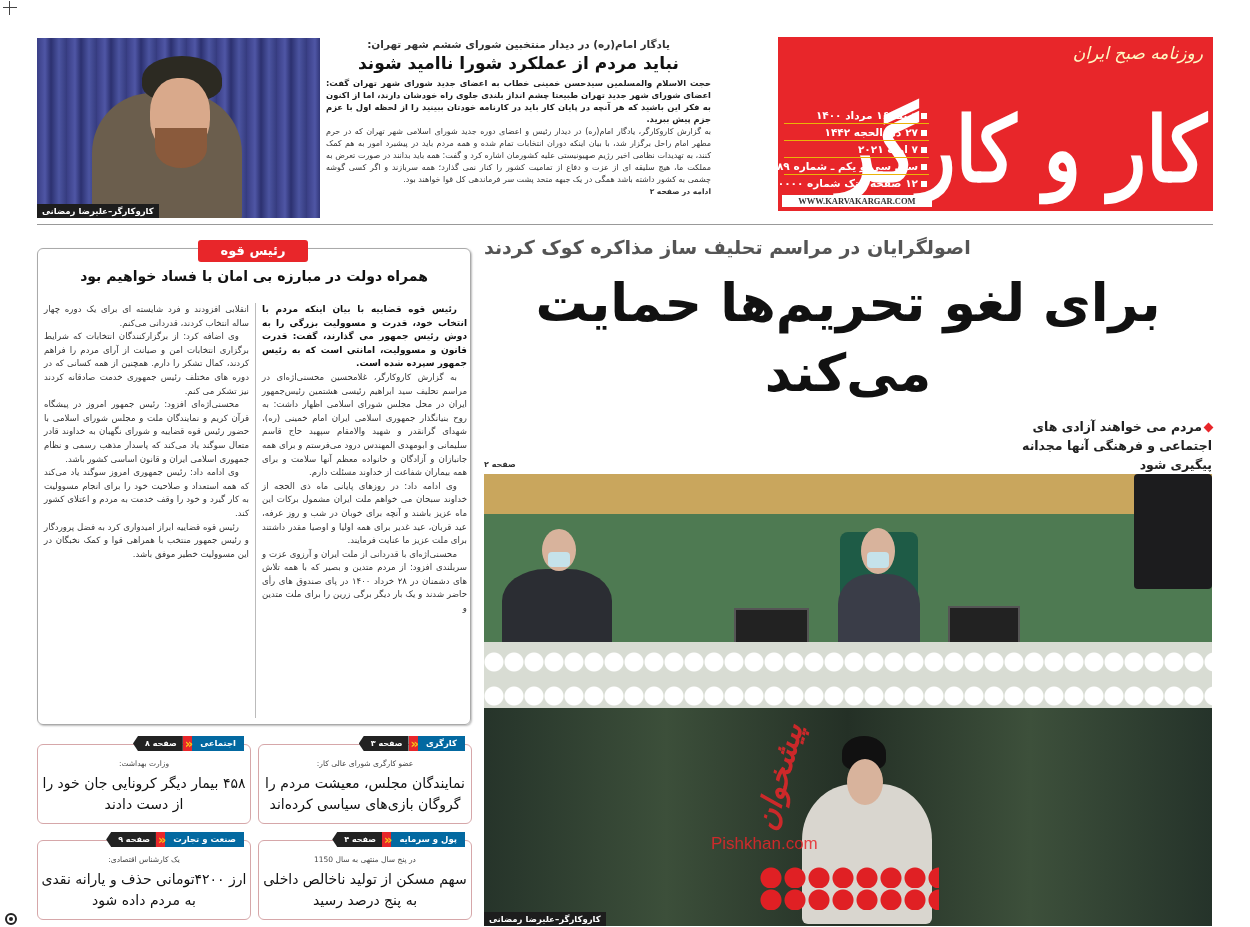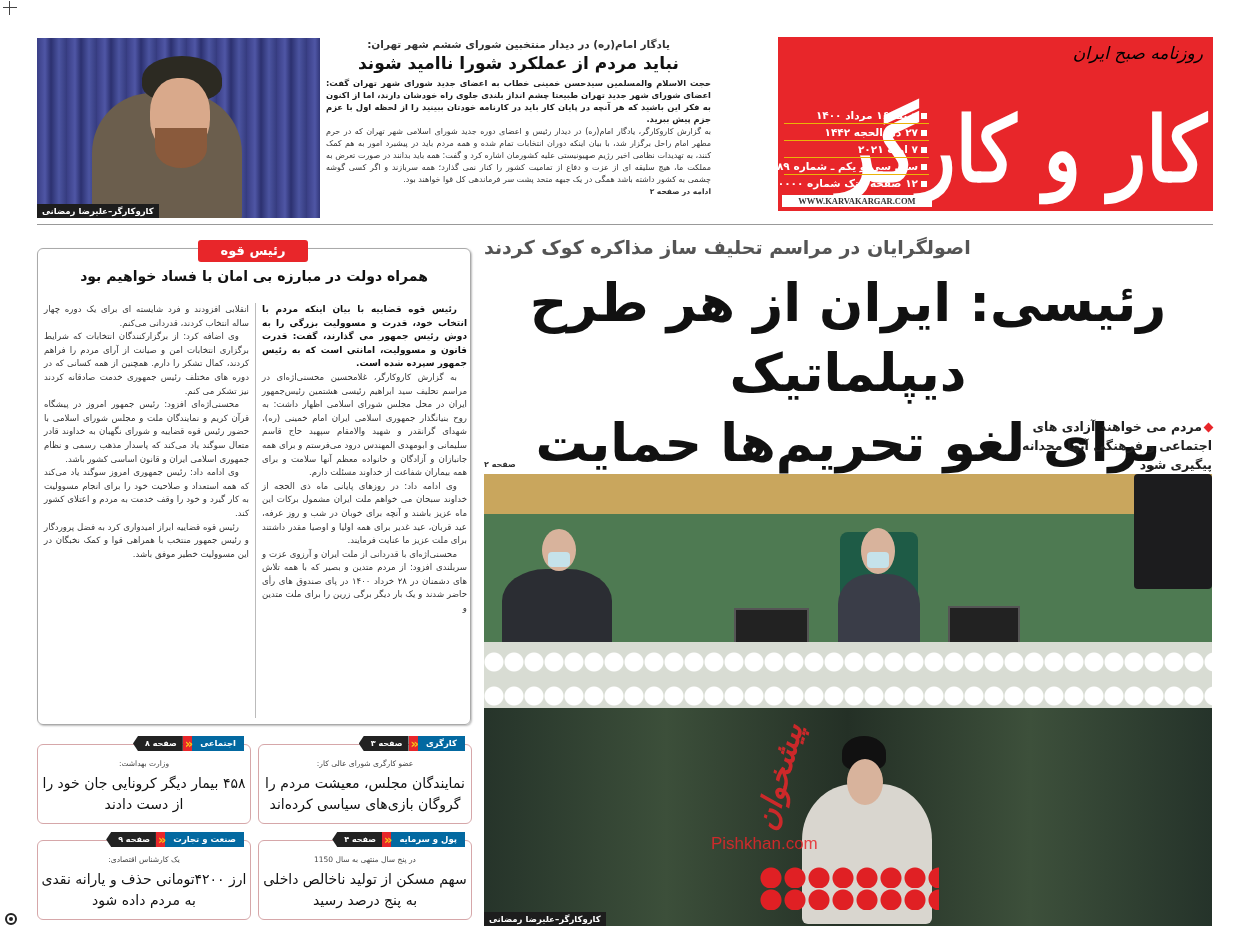--- a/index.html
+++ b/index.html
@@ -11,21 +11,21 @@
   
   .crop-mark { position: absolute; width: 14px; height: 14px; }
   .crop-mark::before, .crop-mark::after { content: ""; position: absolute; background: #444; }
   .crop-mark::before { left: 6px; top: 0; width: 1px; height: 14px; }
   .crop-mark::after { left: 0; top: 6px; width: 14px; height: 1px; }
   .reg-mark { position: absolute; left: 5px; top: 913px; width: 12px; height: 12px; border: 2px solid #222; border-radius: 50%; }
   .reg-mark::after { content: ""; position: absolute; left: 2px; top: 2px; width: 4px; height: 4px; background: #222; border-radius: 50%; }
 
   
   .masthead { left: 778px; top: 37px; width: 435px; height: 174px; background: #e8262a; }
-  .mast-tagline { position: absolute; right: 10px; top: 6px; color: #000000; font-family: "DejaVu Serif", serif; font-style: italic; font-size: 17px; }
+  .mast-tagline { position: absolute; right: 10px; top: 6px; color: #fef9c3; font-family: "DejaVu Serif", serif; font-style: italic; font-size: 17px; }
   .mast-logo { position: absolute; right: 6px; top: 38px; color: #fff; font-family: "DejaVu Serif", serif; font-weight: bold; font-size: 78px; letter-spacing: -2px; line-height: 130px; transform: scaleY(1.15); transform-origin: top right; }
   .mast-info { position: absolute; left: 6px; top: 70px; width: 145px; }
   .mast-info-row { color: #fff; font-size: 10.5px; font-weight: bold; height: 17px; line-height: 16px; border-bottom: 1px solid #eab308; padding-right: 2px; white-space: nowrap; }
   .mast-info-row:last-child { border-bottom: none; }
   .mast-info-row .sq { display: inline-block; width: 6px; height: 6px; background: #fff; margin-left: 3px; vertical-align: middle; }
   .mast-url { position: absolute; left: 4px; top: 158px; width: 150px; height: 12px; background: #fff; color: #333; font-family: "Liberation Serif", serif; font-size: 8.5px; font-weight: bold; text-align: center; line-height: 12px; direction: ltr; }
 
   
   .top-story { left: 326px; top: 38px; width: 385px; }
   .top-kicker { font-size: 10.5px; font-weight: bold; color: #333; text-align: center; margin-bottom: 3px; }
@@ -123,21 +123,20 @@
   <div class="turban"></div>
   <div class="face"></div>
   <div class="beard"></div>
   <div class="photo-caption">کاروکارگر–علیرضا رمضانی</div>
 </div>
 
 <div class="abs divider-h"></div>
 
 <div class="abs main-kicker">اصولگرایان در مراسم تحلیف ساز مذاکره کوک کردند</div>
 <div class="abs main-title">
-  <div>رئیسی: ایران از هر طرح دیپلماتیک</div>
   <div>برای لغو تحریم‌ها حمایت می‌کند</div>
 </div>
 <div class="abs bullets">
   <div class="bullet"><span class="diamond"></span><span>مردم می خواهند آزادی های اجتماعی و فرهنگی آنها مجدانه پیگیری شود</span></div>
 </div>
 <div class="abs page-ref-main">صفحه ۲</div>
 
 <div class="abs photo-main">
   <div class="pm-wall"></div>
   <div class="pm-floor"></div>

